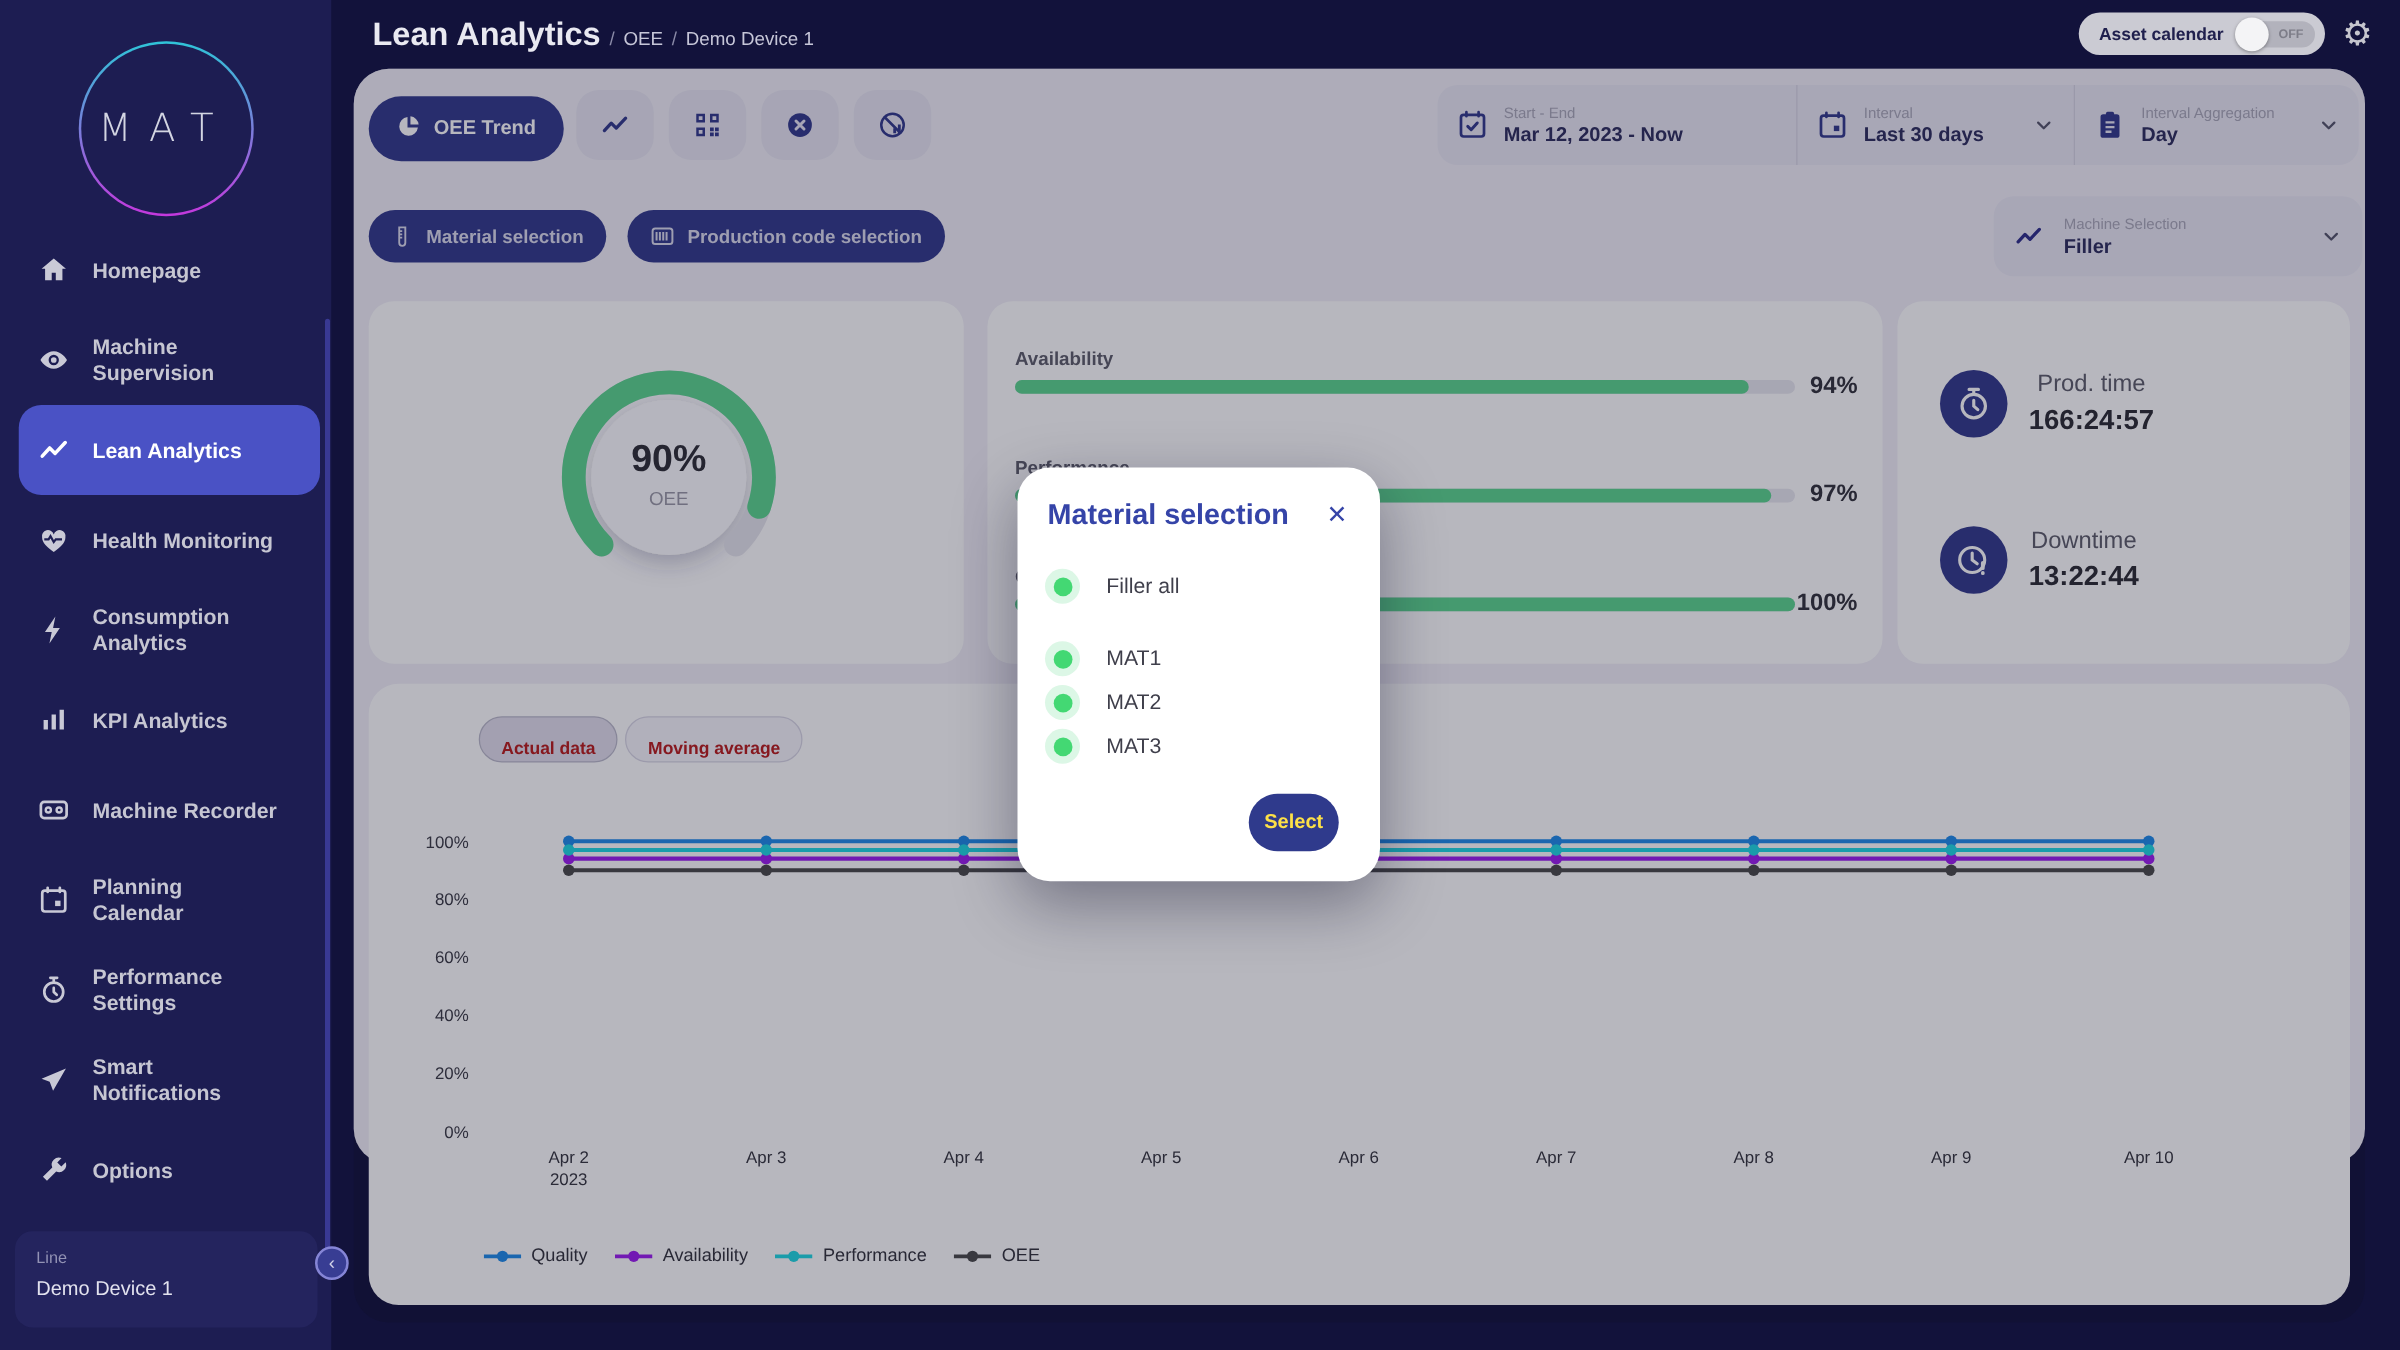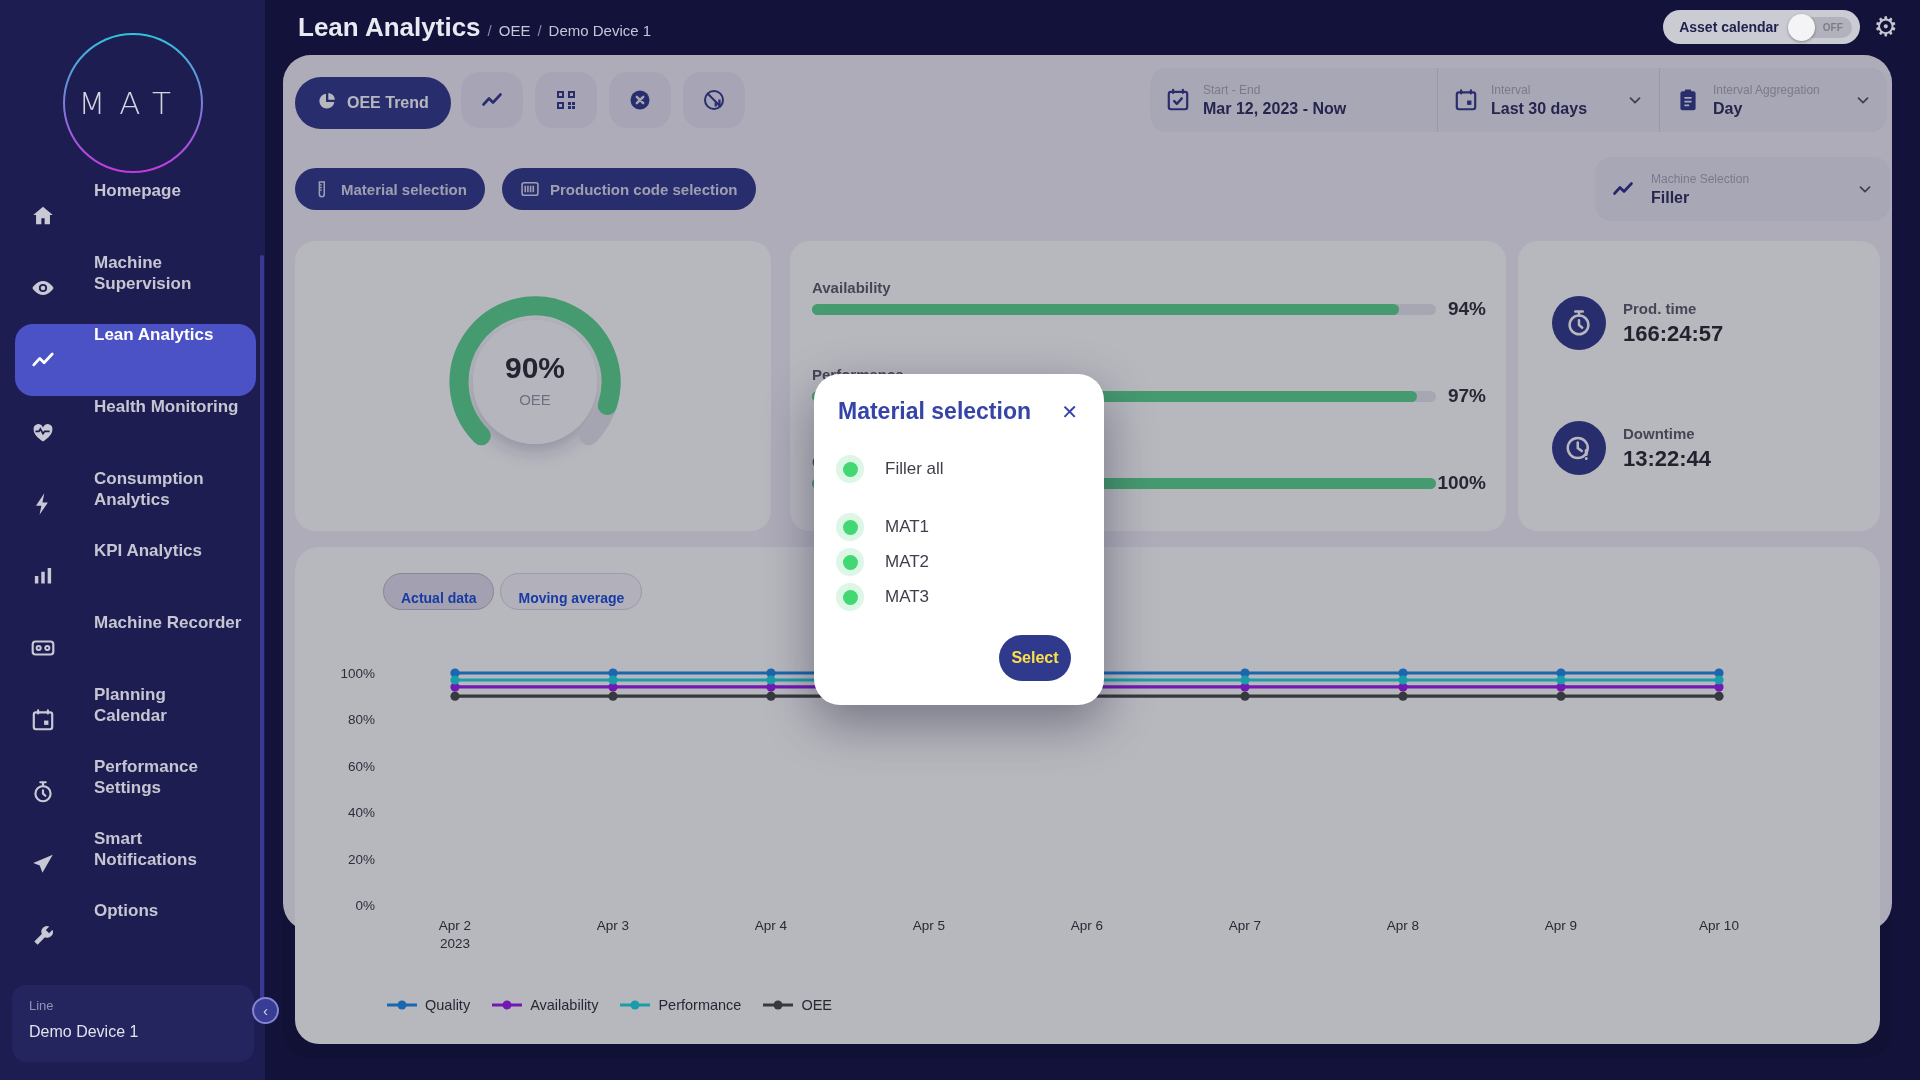--- a/index.html
+++ b/index.html
@@ -8,22 +8,22 @@
 
   
   .sidebar { position:absolute; left:0; top:0; width:265px; height:1080px; background:#1d1d52; z-index:10; }
   .logo-ring { width:140px; height:140px; border-radius:50%; padding:2px; margin:33px auto 0;
                background:linear-gradient(180deg,#2fc4d8,#c438dd); }
   .logo-inner { width:100%; height:100%; border-radius:50%; background:#1d1d52; display:flex;
                 align-items:center; justify-content:flex-start; }
   .logo-inner span { color:#d3d5e2; font-size:31px; font-weight:300; letter-spacing:14px; margin-left:14px;
                      font-family:"DejaVu Sans",sans-serif; }
   nav.side-nav { position:absolute; top:180px; left:0; width:265px; }
-  .nav-item { height:72px; display:flex; margin:0 9px 0 15px; padding-left:13px;
-              border-radius:18px; cursor:pointer;gap:20px; }
+  .nav-item { height:72px; display:flex; align-items:center; margin:0 9px 0 15px; padding-left:13px;
+              border-radius:18px; cursor:pointer; }
   .nav-item .ico { width:30px; margin-right:16px; color:#c9c9d6; display:flex; align-items:center; justify-content:center; flex:0 0 30px; }
   .nav-item .lbl { font-size:17px; font-weight:700; line-height:21px; color:#c6c6d2; white-space:pre-line; }
   .nav-item.active { background:#4a52c5; }
   .nav-item.active .lbl, .nav-item.active .ico { color:#ffffff; }
   .side-scrollbar { position:absolute; right:1px; top:255px; width:4px; height:758px; border-radius:2px;
                     background:#5050c8; opacity:.55; }
   .device-card { position:absolute; left:12px; top:985px; width:242px; height:77px; background:#24245e;
                  border-radius:14px; padding:13px 17px; }
   .device-label { font-size:13px; color:#9292b4; }
   .device-value { font-size:16px; color:#e2e2ee; margin-top:10px; }
@@ -85,25 +85,25 @@
                color:#9a99a6; }
 
   .bar-label { position:absolute; left:22px; font-size:15px; font-weight:700; color:#5e5e6a; }
   .bar-track { position:absolute; left:22px; width:624px; height:11px; border-radius:6px; background:#e9e8f0; }
   .bar-fill  { height:11px; border-radius:6px; background:#5cd68f; }
   .bar-value { position:absolute; right:20px; font-size:19px; font-weight:800; color:#33333c; }
 
   .stat-row { position:absolute; left:34px; display:flex; gap:17px; align-items:center; }
   .stat-ico { width:54px; height:54px; border-radius:50%; background:#333a8c; display:flex; align-items:center;
               justify-content:center; color:#fff; flex:0 0 54px; }
-  .stat-label { font-size:15px; font-weight:700; color:#5e5e6a; }
+  .stat-label { font-size:19px; font-weight:400; color:#5e5e6a;text-align:center; }
   .stat-value { font-size:22px; font-weight:800; color:#2b2b33; margin-top:4px; }
 
   .chart-tabs { position:absolute; left:88px; top:26px; display:flex; gap:6px; z-index:2; }
-  .chart-tab { height:37px; border-radius:19px; padding:16px 17px; font-size:14px; font-weight:700; color:#1d4ed8;
+  .chart-tab { height:37px; border-radius:19px; padding:16px 17px; font-size:14px; font-weight:700; color:#b91c1c;
                background:#f6f5fb; border:1px solid #d8d6e4; cursor:pointer; font-family:inherit; }
   .chart-tab.active { background:#e2dfec; border-color:#bbb9ca; }
   .chart-svg-wrap { position:absolute; left:0; top:0; width:1585px; height:430px; pointer-events:none; }
   .legend { position:absolute; left:92px; top:450px; display:flex; gap:22px; align-items:center; }
   .legend-item { display:flex; align-items:center; gap:8px; cursor:pointer; }
   .legend-item .lg-lbl { font-size:14.5px; color:#33333c; }
 
   
   .dim { position:absolute; left:283px; top:55px; width:1609px; height:1003px; border-radius:28px;
          background:rgba(15,15,40,.30); z-index:50; }

